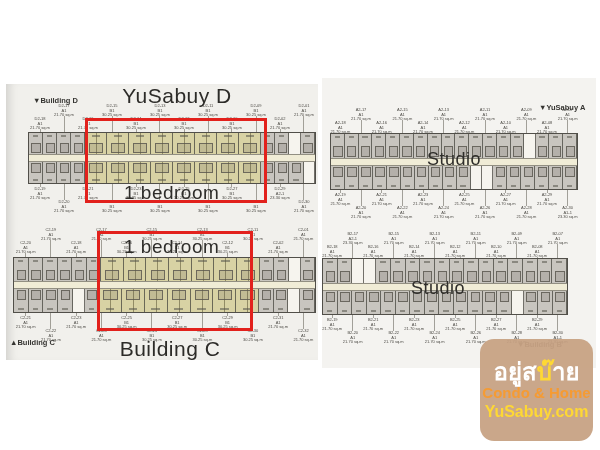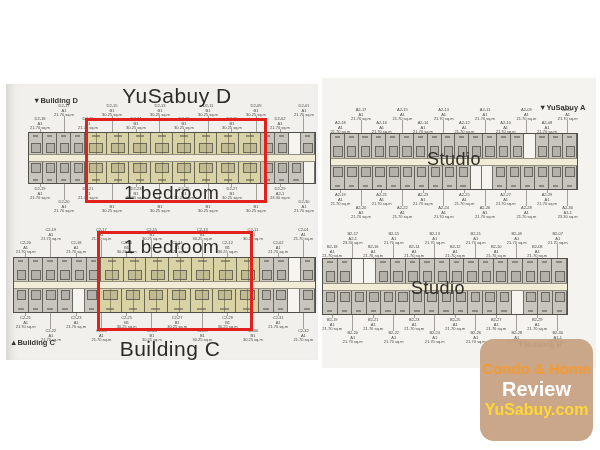--- a/index.html
+++ b/index.html
@@ -847,18 +847,18 @@
 
   <div class="title" style="left:92px;top:84px;">YuSabuy D</div>
   <div class="title" style="left:85px;top:337px;">Building C</div>
 
   <div class="marker" style="left:33px;top:96px;">▼Building D</div>
   <div class="marker" style="left:539px;top:103px;">▼YuSabuy A</div>
   <div class="marker" style="left:10px;top:338px;">▲Building C</div>
   <div class="marker marker-faint" style="left:517px;top:340px;">▼Building B</div>
 
   <div class="watermark">
+    <div class="wm-thai"><span>อยู่ส</span><span class="accent">บ๊</span><span>าย</span></div>
     <div class="wm-condo">Condo &amp; Home</div>
-    <div class="wm-review">Review</div>
     <div class="wm-url">YuSabuy.com</div>
   </div>
 
 </div>
 
 </body></html>

